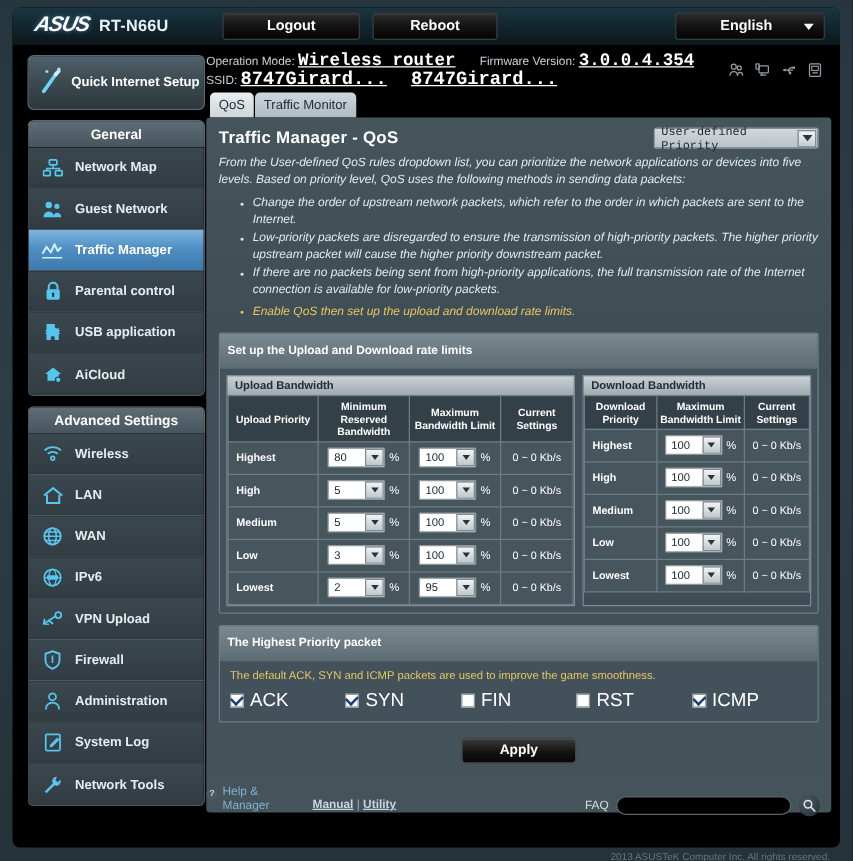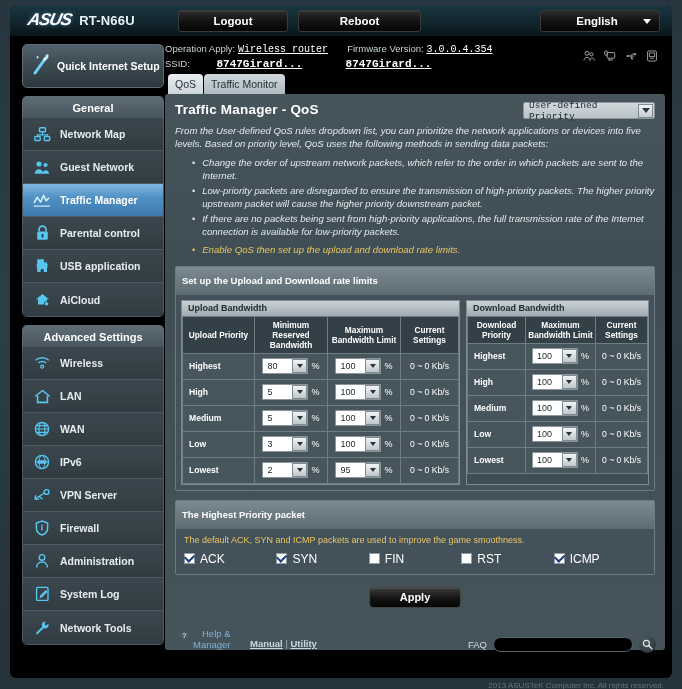--- a/index.html
+++ b/index.html
@@ -41,37 +41,37 @@
   .navbtn {
     position: absolute; top: 4px; height: 22px;
     background: linear-gradient(180deg,#2c2c2c 0%,#111 55%,#050505 100%);
     border: 1px solid #3a3a3a; border-radius: 3px;
     color: #fff; font-size: 11.5px; font-weight: bold;
     display: flex; align-items: center; justify-content: center;
     cursor: pointer;
     box-shadow: inset 0 1px 0 rgba(255,255,255,.08);
   }
   #btn-logout { left: 168px; width: 110px; }
-  #btn-reboot { left: 288px; width: 123px; }
+  #btn-reboot { left: 288px; width: 100px; }
   #lang-select {
     position: absolute; right: 12px; top: 4px; width: 120px; height: 22px;
     background: linear-gradient(180deg,#2c2c2c 0%,#111 55%,#050505 100%);
     border: 1px solid #3a3a3a; border-radius: 3px;
     color: #fff; font-size: 11.5px; font-weight: bold;
     display: flex; align-items: center; cursor: pointer;
   }
   #lang-select .lbl { flex: 1; text-align: center; padding-left: 10px; }
   .caret-down { width: 0;height:0;border-left:4px solid transparent;border-right:4px solid transparent;border-top:5px solid #fff;margin-right:8px;}
 
   
   #infostrip { position: absolute; left: 155px; top: 36px; width: 500px; height: 32px; color:#cfd9de; }
   .inf-line { font-size: 9.5px; line-height: 14px; white-space: nowrap; }
   .inf-label { color: #c9d3d8; }
-  .inf-val { color: #ffffff; font-family: "Liberation Mono", monospace; font-weight: normal; text-decoration: underline; font-size: 10px; }
-  .inf-link { color: #ffffff; font-family: "Liberation Mono", monospace; font-weight: bold; text-decoration: underline; font-size: 11px; cursor: pointer; margin-left: 24px; }
+  .inf-val { color: #ffffff; font-family: "Liberation Mono", monospace; font-weight: bold; text-decoration: underline; font-size: 14px; }
+  .inf-link { color: #ffffff; font-family: "Liberation Mono", monospace; font-weight: bold; text-decoration: underline; font-size: 15px; cursor: pointer; }
   .inf-gap { display:inline-block; width: 14px; }
 
   #status-icons { position: absolute; right: 14px; top: 44px; display: flex; gap: 9px; align-items: center; }
   #status-icons svg { display:block; opacity:.82; }
 
   
   #tabs { position: absolute; left: 158px; top: 68px; display: flex; align-items: flex-end; justify-content: center; }
   .tab {
     height: 20px; padding: 0 7px; font-size: 10.5px; color: #233038;
     display: flex; align-items: center; cursor: pointer;
@@ -193,35 +193,35 @@
   .chk-item { display:flex; align-items:center; gap:5px; width: 97px; }
   .chkbox {
     width: 11px; height: 11px; background:#ffffff; border:1px solid #8e9aa0;
     display:flex; align-items:center; justify-content:center;
   }
   .chkbox.on::after {
     content:""; display:block; width:8px;height:5px;
     border-left:2px solid #1f3f7a; border-bottom:2px solid #1f3f7a;
     transform: rotate(-45deg) translate(1px,-1px);
   }
-  .chk-lbl { font-size: 12px; color:#ffffff; }
+  .chk-lbl { font-size: 15px; color:#ffffff; }
 
   #apply-wrap { display:flex; justify-content:center; margin-top: 12px; }
   #apply-btn {
     width: 92px; height: 21px; border-radius: 4px;
     background: linear-gradient(180deg,#3a3a3a 0%,#141414 55%,#060606 100%);
     border:1px solid #454545;
     color:#fff; font-size: 11px; font-weight: bold;
     display:flex; align-items:center; justify-content:center; cursor:pointer;
     box-shadow: inset 0 1px 0 rgba(255,255,255,.10);
   }
 
   
   #footer { position: absolute; left: 0; bottom: 20px; width: 662px; height: 34px; }
-  #help { position:absolute; left: 170px; top: 4px; display:flex; align-items:flex-start; gap:4px;text-align:right; }
+  #help { position:absolute; left: 155px; top: 4px; display:flex; align-items:flex-start; gap:4px; }
   .qmark {
     width: 9px;height:9px;border-radius:50%;background:#4a5960;color:#cfd9de;
     font-size:7px;display:flex;align-items:center;justify-content:center;margin-top:3px;font-weight:bold;
   }
   #help .txt { font-size: 9.5px; color:#7fb2d4; line-height: 11px; }
   #doclinks { position:absolute; left: 240px; top: 14px; font-size: 9.5px; }
   #doclinks a { color:#c9d7de; text-decoration: underline; cursor:pointer; font-weight:bold; }
   #doclinks span { color:#9fb0b8; }
   #faq-wrap { position:absolute; right: 16px; top: 12px; display:flex; align-items:center; gap: 6px; }
   #faq-lbl { font-size: 9.5px; color:#d5dee3; }
@@ -254,21 +254,21 @@
     <div class="navbtn" id="btn-logout">Logout</div>
     <div class="navbtn" id="btn-reboot">Reboot</div>
     <div id="lang-select">
       <span class="lbl">English</span>
       <span class="caret-down"></span>
     </div>
   </div>
 
   <div id="infostrip">
     <div class="inf-line">
-      <span class="inf-label">Operation Apply:</span>
+      <span class="inf-label">Operation Mode:</span>
       <span class="inf-val">Wireless router</span>
       <span class="inf-gap"></span>
       <span class="inf-label">Firmware Version:</span>
       <span class="inf-val">3.0.0.4.354</span>
     </div>
     <div class="inf-line">
       <span class="inf-label">SSID:</span>
       <span class="inf-link">8747Girard...</span>
       <span class="inf-gap"></span>
       <span class="inf-link">8747Girard...</span>
@@ -431,21 +431,21 @@
         </span>
         <span>IPv6</span>
       </div>
       <div class="mi">
         <span class="ic">
           <svg width="18" height="14" viewBox="0 0 18 14">
               <circle cx="13.6" cy="4" r="2.4" fill="none" stroke="#57c6ef" stroke-width="1.4"></circle>
               <path d="M11.4 5L2 11M2 11l3.6.4M2 11l.6-3.4M6 8.4l3 2.4" stroke="#57c6ef" stroke-width="1.4" fill="none" stroke-linecap="round"></path>
             </svg>
         </span>
-        <span>VPN Server</span>
+        <span>VPN Upload</span>
       </div>
       <div class="mi">
         <span class="ic">
           <svg width="14" height="16" viewBox="0 0 14 16">
               <path d="M7 1L12.6 3v5.2c0 3.4-2.4 5.6-5.6 6.8C3.8 13.8 1.4 11.6 1.4 8.2V3z" fill="none" stroke="#57c6ef" stroke-width="1.5"></path>
               <path d="M7 4.4v6" stroke="#57c6ef" stroke-width="1.3"></path>
             </svg>
         </span>
         <span>Firewall</span>
       </div>

